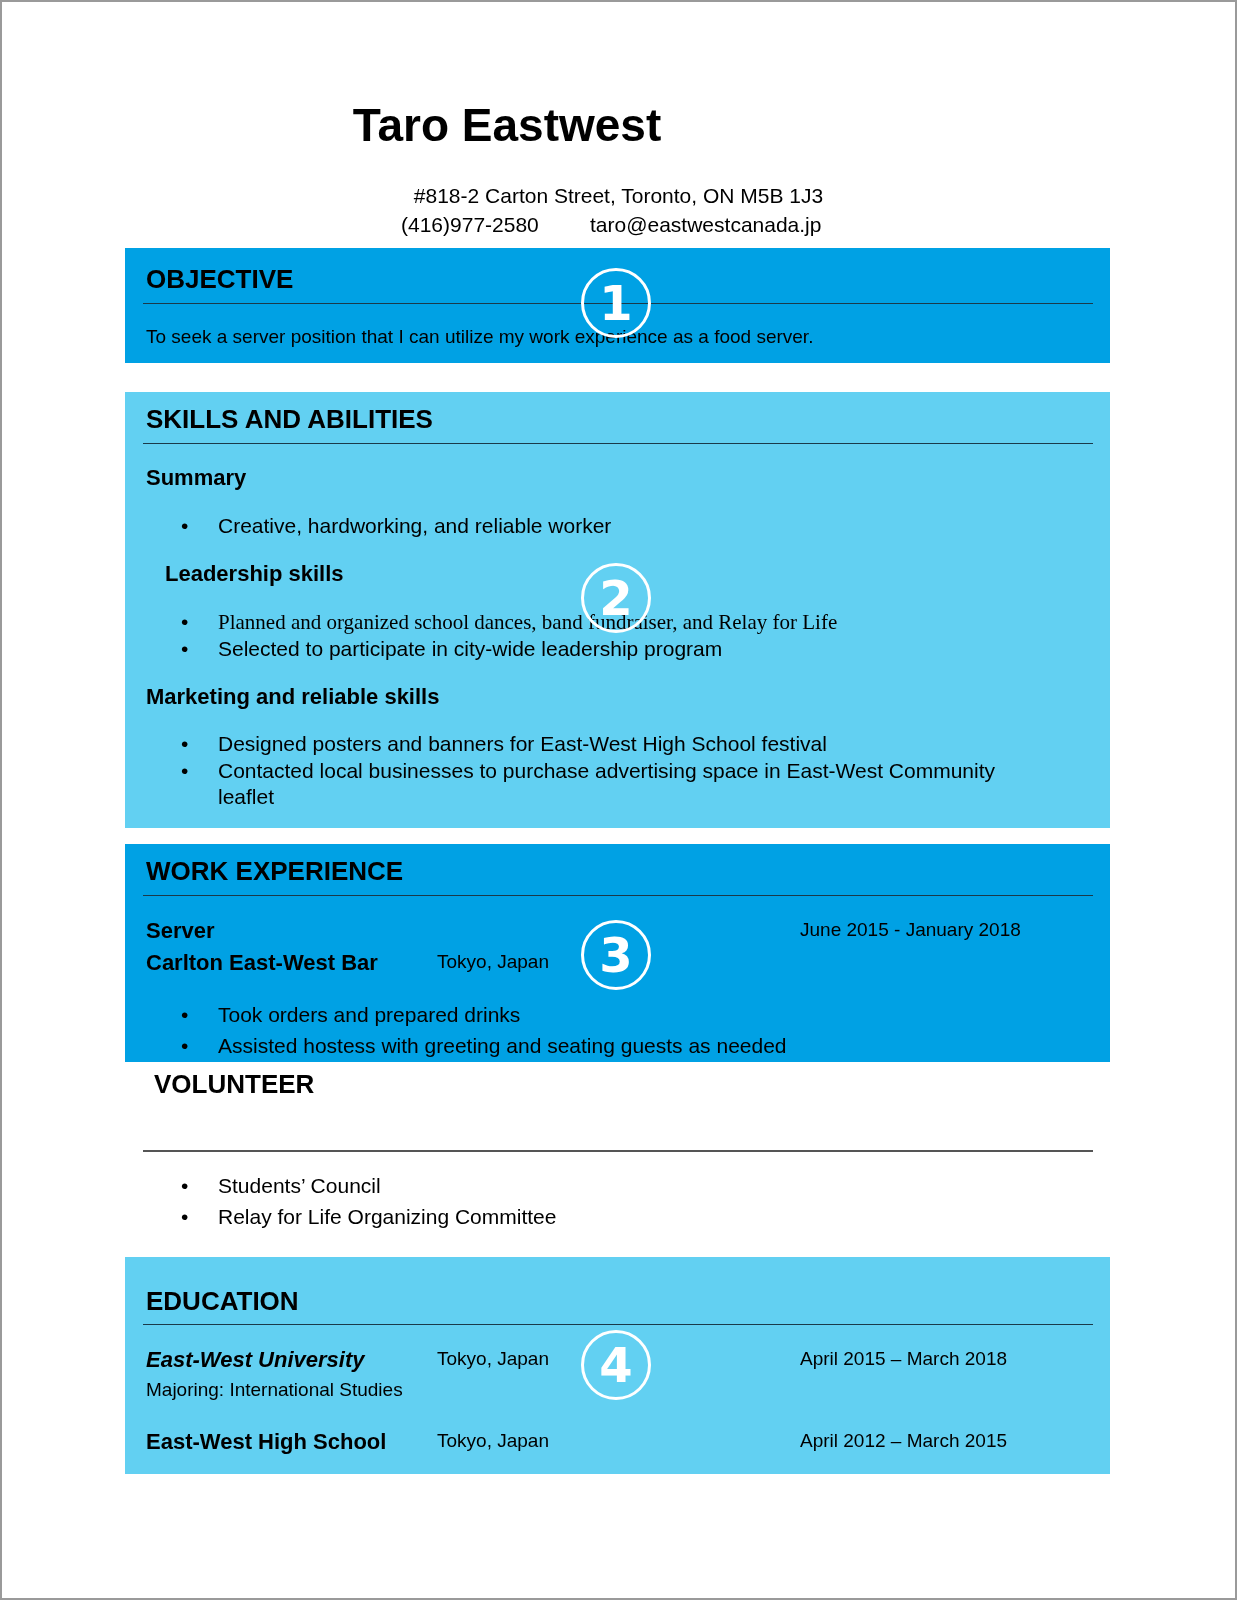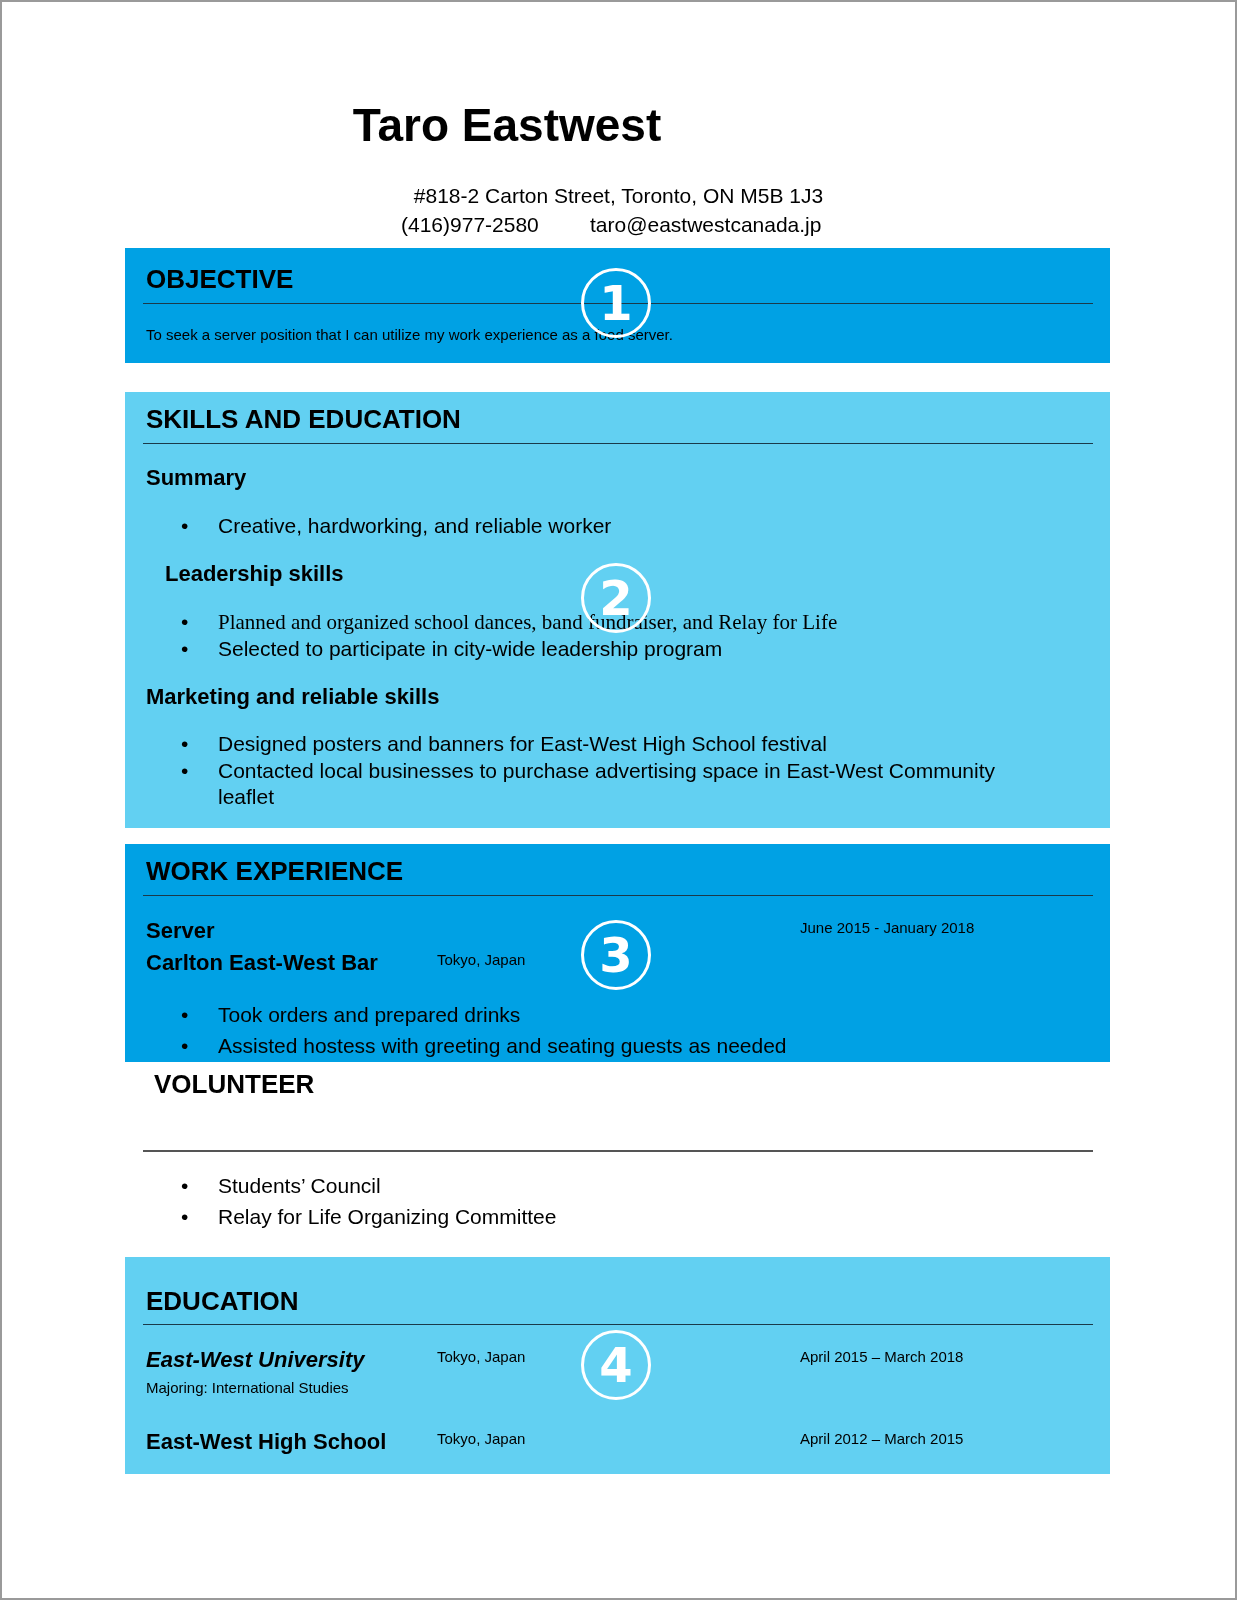--- a/index.html
+++ b/index.html
@@ -10,21 +10,21 @@
   .abs { position:absolute; }
   .name { left:0; width:1014px; top:98px; text-align:center; font-weight:bold; font-size:46px; }
   .addr { left:0; width:1237px; top:184px; text-align:center; font-size:21px; }
   .contact { top:213px; font-size:21px; }
   .band { position:absolute; left:125px; width:985px; }
   .dark { background:#00a1e4; }
   .light { background:#62d0f2; }
   .sec-title { position:absolute; left:146px; font-weight:bold; font-size:26px; }
   .rule { position:absolute; left:143px; width:950px; height:1px; background:#1a3a4a; }
   .rule.gray { background:#555; height:2px; }
-  .txt { position:absolute; font-size:15px; white-space:nowrap; }
+  .txt { position:absolute; font-size:19px; white-space:nowrap; }
   .bold { font-weight:bold; }
   .sub { position:absolute; left:146px; font-weight:bold; font-size:22px; }
   .bullet { position:absolute; left:181px; font-size:21px; }
   .bullet-text { position:absolute; left:218px; font-size:21px; white-space:nowrap; }
   .badge { position:absolute; width:70px; height:70px; border:3px solid #fff; border-radius:50%;
            box-sizing:border-box; color:#fff; font-weight:bold; font-size:48px; line-height:64px;
            text-align:center; font-family:"DejaVu Sans", sans-serif; }
 </style>
 </head>
 <body>
@@ -36,21 +36,21 @@
 <div class="abs contact" style="left:401px;">(416)977-2580</div>
 <div class="abs contact" style="left:590px;">taro@eastwestcanada.jp</div>
 
 <div class="band dark" style="top:248px;height:115px;"></div>
 <div class="sec-title" style="top:264px;">OBJECTIVE</div>
 <div class="rule" style="top:303px;"></div>
 <div class="txt" style="left:146px;top:326px;">To seek a server position that I can utilize my work experience as a food server.</div>
 <div class="badge" style="left:581px;top:268px;">1</div>
 
 <div class="band light" style="top:392px;height:436px;"></div>
-<div class="sec-title" style="top:404px;">SKILLS AND EDUCATION</div>
+<div class="sec-title" style="top:404px;">SKILLS AND ABILITIES</div>
 <div class="rule" style="top:443px;"></div>
 
 <div class="sub" style="top:465px;">Summary</div>
 <div class="bullet" style="top:514px;">•</div>
 <div class="bullet-text" style="top:514px;">Creative, hardworking, and reliable worker</div>
 
 <div class="sub" style="top:561px;margin-left:19px;">Leadership skills</div>
 <div class="bullet" style="top:610px;">•</div>
 <div class="bullet-text" style="top:610px;font-family:Liberation Serif, serif;">Planned and organized school dances, band fundraiser, and Relay for Life</div>
 <div class="bullet" style="top:637px;">•</div>

